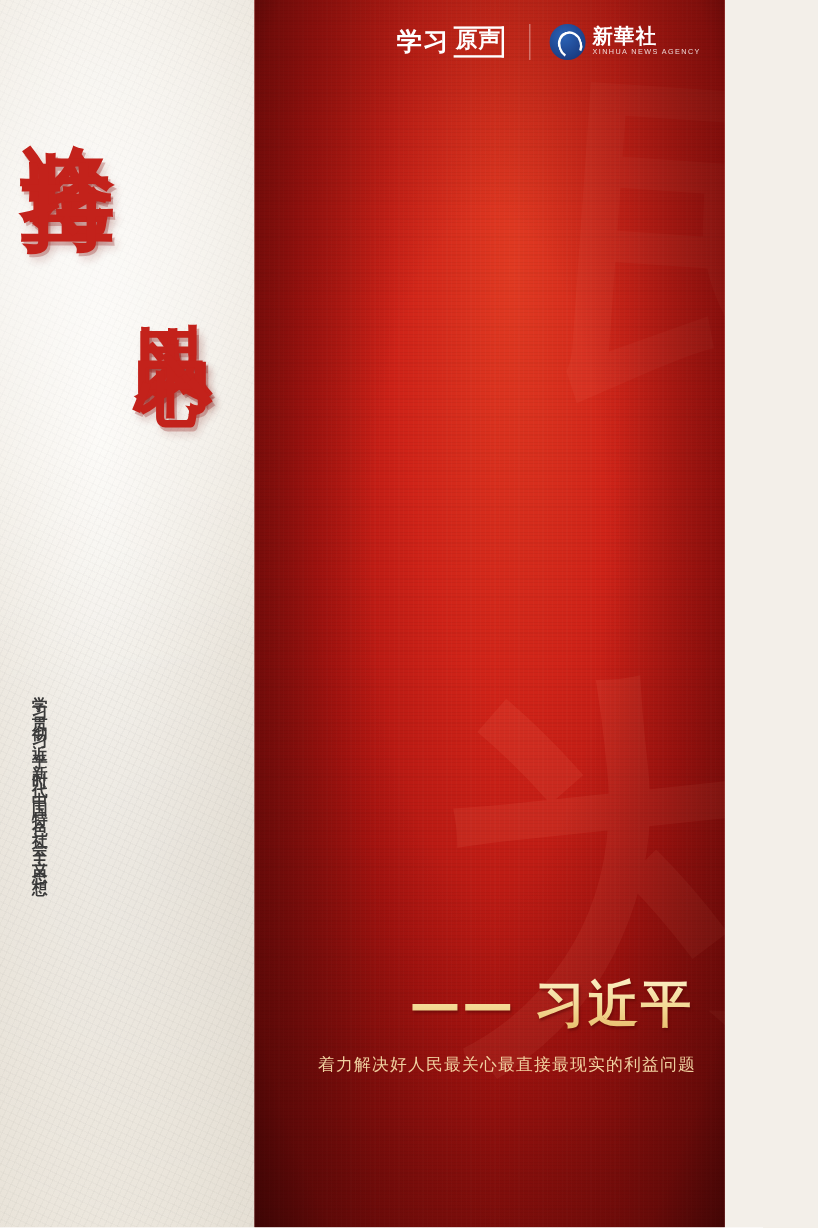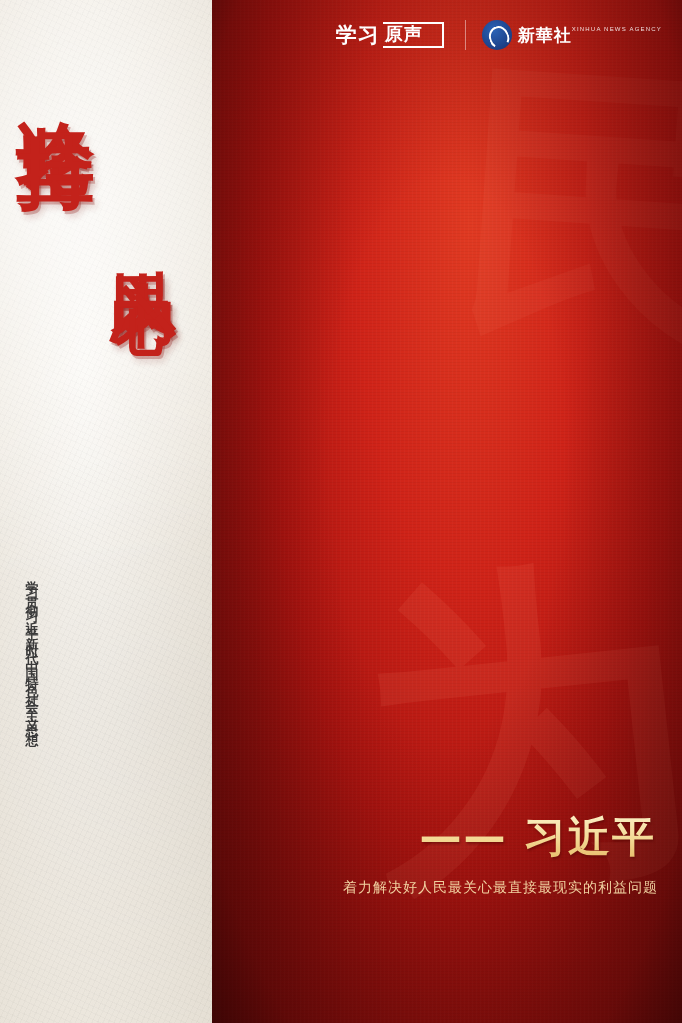--- a/index.html
+++ b/index.html
@@ -74,21 +74,21 @@
     letter-spacing: 8px;
     color: #3a3a3a;
     line-height: 1.2;
     font-weight: 600;
   }
 
   
   .right-panel {
     position: absolute;
     left: 212px; top: 0;
-    width: 470px;
+    width: 392px;
     height: 1023px;
     overflow: hidden;
     background:
       radial-gradient(ellipse at 55% 22%, #e03a22 0%, #cf2318 32%, #ac1410 58%, #7d0d0b 82%, #5a0807 100%);
   }
   .right-grain {
     position: absolute; inset: 0;
     background:
       repeating-linear-gradient(0deg, rgba(0,0,0,0.05) 0px, rgba(0,0,0,0.05) 1px, rgba(255,255,255,0) 1px, rgba(255,255,255,0) 3px),
       repeating-linear-gradient(90deg, rgba(255,255,255,0.03) 0px, rgba(255,255,255,0.03) 1px, rgba(255,255,255,0) 1px, rgba(255,255,255,0) 4px);
@@ -146,21 +146,21 @@
     padding: 3px 5px 3px 2px;
     color: #ffffff;
     font-family: "DejaVu Serif", "Liberation Serif", serif;
     font-size: 21px;
     font-weight: bold;
     letter-spacing: 1px;
   }
   .brand-xuexi .boxed {
     border: 2px solid #ffffff;
     border-left: none;
-    padding: 0px 19px 1px 2px;
+    padding: 0px 0 1px 2px;
     font-size: 18px;
     line-height: 1.15;
   }
   .brand-divider {
     width: 1px;
     height: 30px;
     background: rgba(255,255,255,0.45);
   }
   .brand-xinhua {
     display: flex;
@@ -180,21 +180,21 @@
     position: absolute;
     left: 7px; top: 6px;
     width: 16px; height: 18px;
     border: 2px solid #ffffff;
     border-radius: 50% 50% 45% 45%;
     border-bottom-color: transparent;
     transform: rotate(-18deg);
   }
   .xinhua-text {
     display: flex;
-    flex-direction: row;
+    flex-direction: column;
     line-height: 1.1;
   }
   .xinhua-cn {
     font-family: "DejaVu Serif", "Liberation Serif", serif;
     font-size: 17px;
     font-weight: bold;
     letter-spacing: 1px;
   }
   .xinhua-en {
     font-size: 6px;

